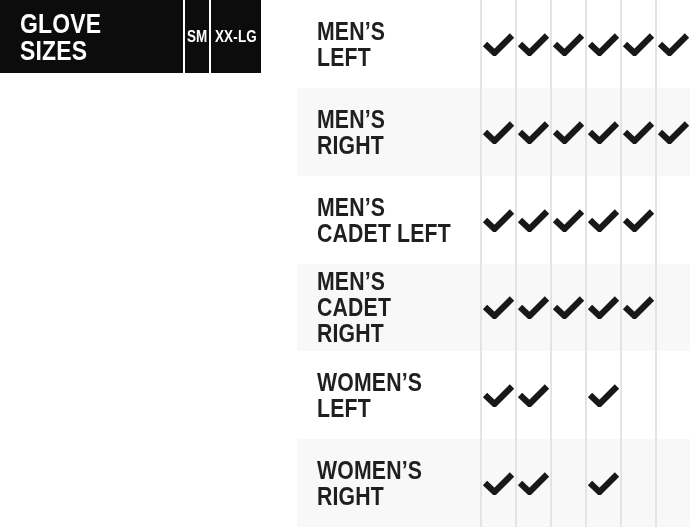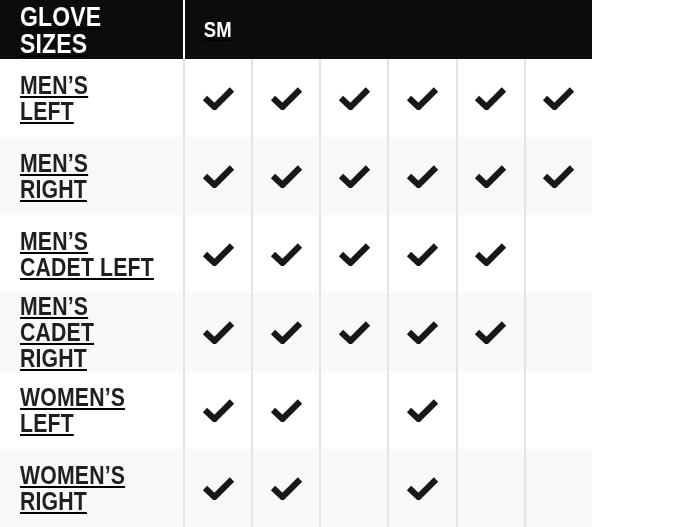--- a/index.html
+++ b/index.html
@@ -13,23 +13,22 @@
     --check:#1a1717;
   }
   *{margin:0;padding:0;box-sizing:border-box;}
   html,body{background:#fff;}
   body{
     font-family:"Liberation Sans", sans-serif;
     width:694px;height:527px;overflow:hidden;
   }
   .size-table{
     width:592px;height:527px;
-    display:flex;flex-direction:column;
+    display:flex;flex-direction:row;
     background:var(--row-bg);
-    text-decoration:underline;
   }
   .grid-row{
     display:grid;
     grid-template-columns:183px repeat(6,1fr);
   }
   
   .header-row{
     height:73px;
     background:var(--header-bg);
     color:var(--header-text);
@@ -40,33 +39,33 @@
   }
   .title-cell .cond{
     font-size:28px;line-height:27px;font-weight:700;
     white-space:pre-line;
     transform:scaleX(0.82);transform-origin:left center;
     letter-spacing:0.2px;
   }
   .hcell{
     display:flex;align-items:center;justify-content:center;
     border-left:2px solid var(--header-sep);
-    font-size:22px;font-weight:700;
+    font-size:16px;font-weight:700;
   }
   .hcell .cond{
     transform:scaleX(0.84);transform-origin:center center;
     white-space:nowrap;letter-spacing:0.2px;
   }
   
   .table-body{
     flex:1;
     display:grid;
     grid-template-rows:repeat(6,1fr);
   }
-  .trow{background:var(--row-bg);}
+  .trow{background:var(--row-bg);margin-left:36px;}
   .trow.alt{background:var(--row-alt-bg);}
   .lcell{
     display:flex;align-items:center;
     padding-left:20px;
     color:var(--label-text);
   }
   .lcell .cond{
     font-size:25px;line-height:26px;font-weight:700;
     white-space:pre-line;
     transform:scaleX(0.85);transform-origin:left center;
@@ -84,20 +83,23 @@
 <div class="size-table">
   <div class="grid-row header-row">
     <div class="title-cell">
       <span class="cond">GLOVE
 SIZES</span>
     </div>
 
   <div class="hcell">
         <span class="cond">SM</span>
       </div>
+      <div class="hcell">
+        <span class="cond">XX-LG</span>
+      </div>
     </div>
   <div class="table-body">
 
   <div class="grid-row trow">
         <div class="lcell">
           <span class="cond">MEN’S
 LEFT</span>
         </div>
         <div class="ccell">
           <svg width="33" height="24" viewBox="0 0 33 24">

